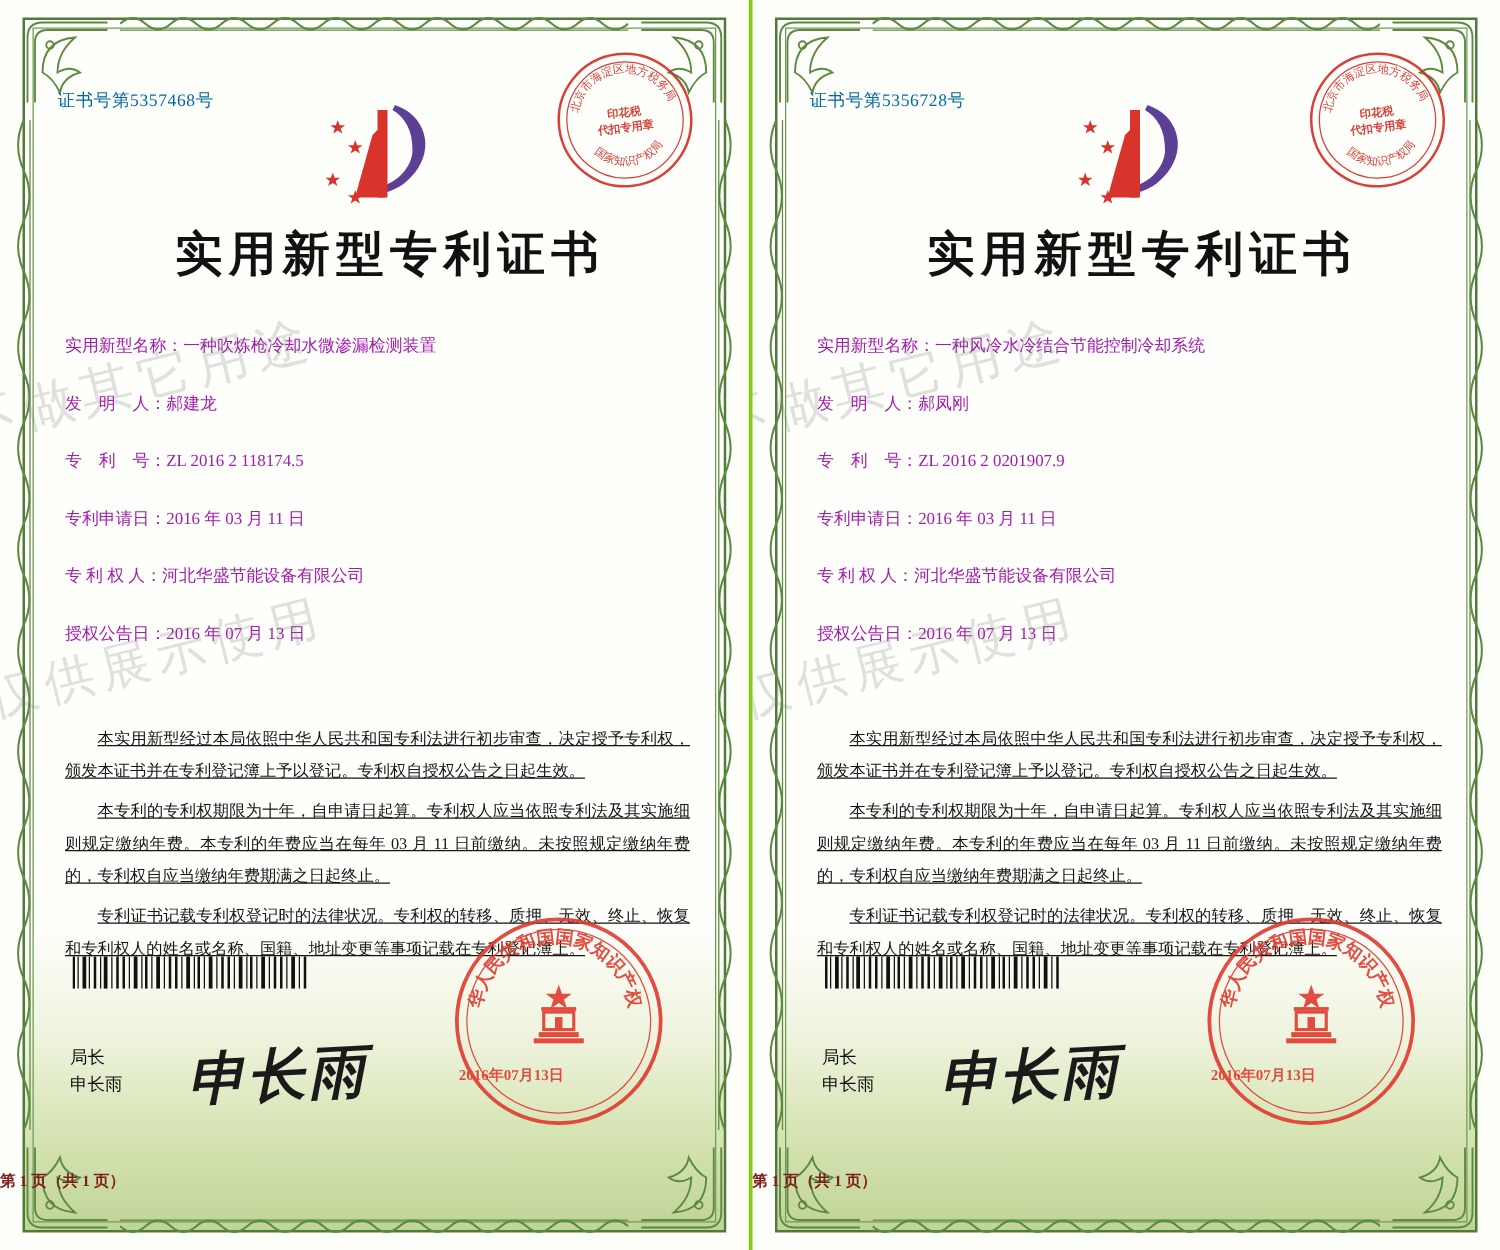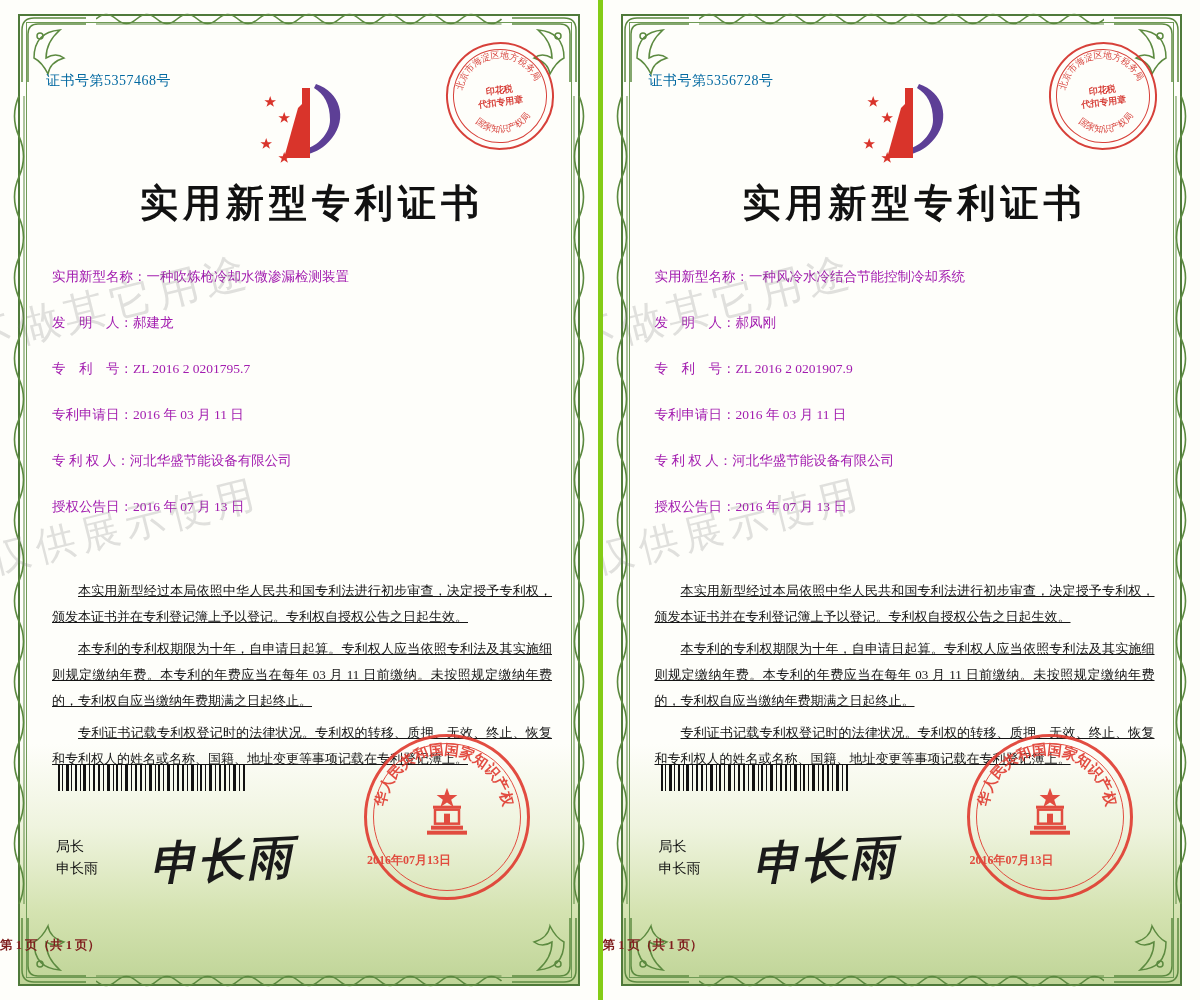--- a/index.html
+++ b/index.html
@@ -12,21 +12,21 @@
   .sheet{
     position:absolute;top:0;left:0;width:1200px;height:1000px;
     display:flex;
   }
   .cert{
     position:relative;
     width:600px;height:1000px;
     background:#fefefa;
     overflow:hidden;
   }
-  .cert.right{border-left:5px solid #84cc16;}
+  .cert.right{border-left:3px solid #84cc16;}
 
   
   .border-outer{
     position:absolute;left:18px;top:14px;right:18px;bottom:14px;
     border:2px solid #4f7a3a;
   }
   .border-inner{
     position:absolute;left:26px;top:22px;right:26px;bottom:22px;
     border:1px solid #6f9a56;
   }
@@ -275,21 +275,21 @@
       <div class="title">实用新型专利证书</div>
 
       <div class="fields">
         <div class="field">
           <span class="lbl">实用新型名称：</span><span class="val">一种吹炼枪冷却水微渗漏检测装置</span>
         </div>
         <div class="field">
           <span class="lbl">发　明　人：</span><span class="val">郝建龙</span>
         </div>
         <div class="field">
-          <span class="lbl">专　利　号：</span><span class="val">ZL 2016 2 0201795.7</span>
+          <span class="lbl">专　利　号：</span><span class="val">ZL 2016 2 118174.5</span>
         </div>
         <div class="field">
           <span class="lbl">专利申请日：</span><span class="val">2016 年 03 月 11 日</span>
         </div>
         <div class="field">
           <span class="lbl">专 利 权 人：</span><span class="val">河北华盛节能设备有限公司</span>
         </div>
         <div class="field">
           <span class="lbl">授权公告日：</span><span class="val">2016 年 07 月 13 日</span>
         </div>

